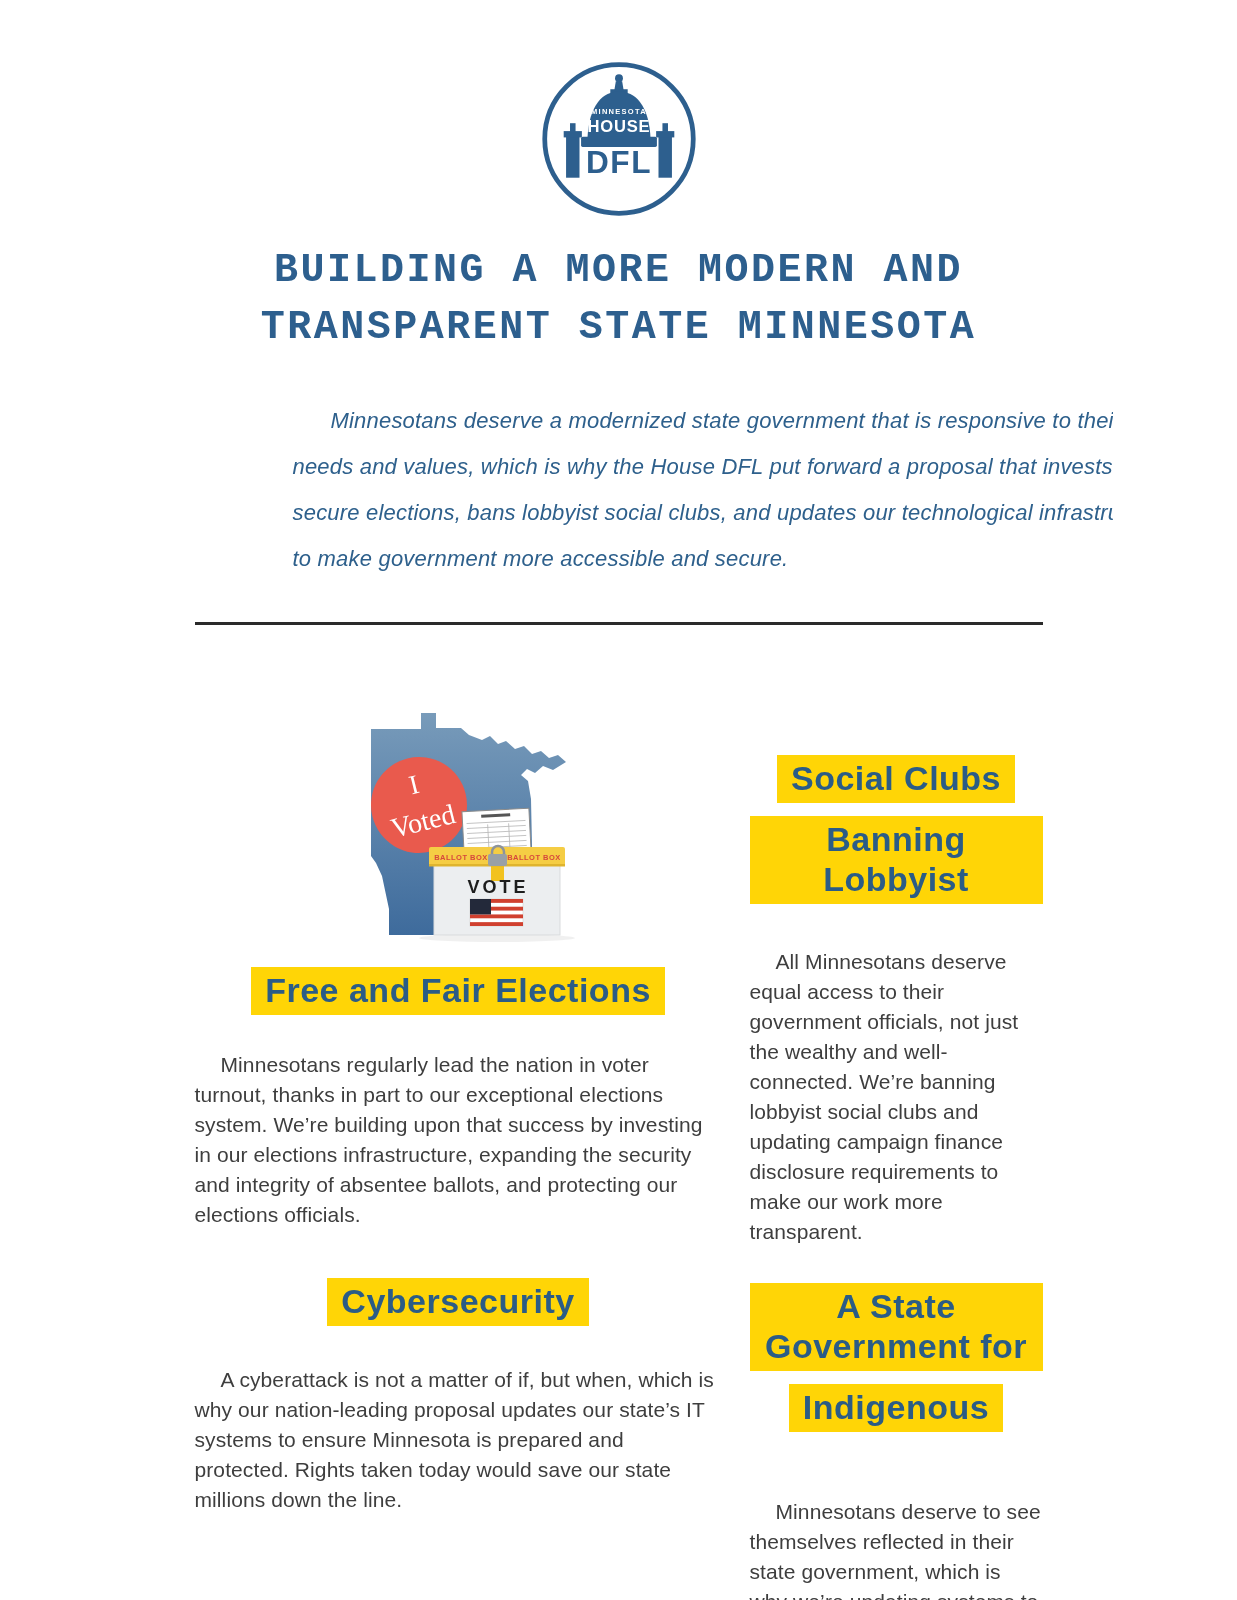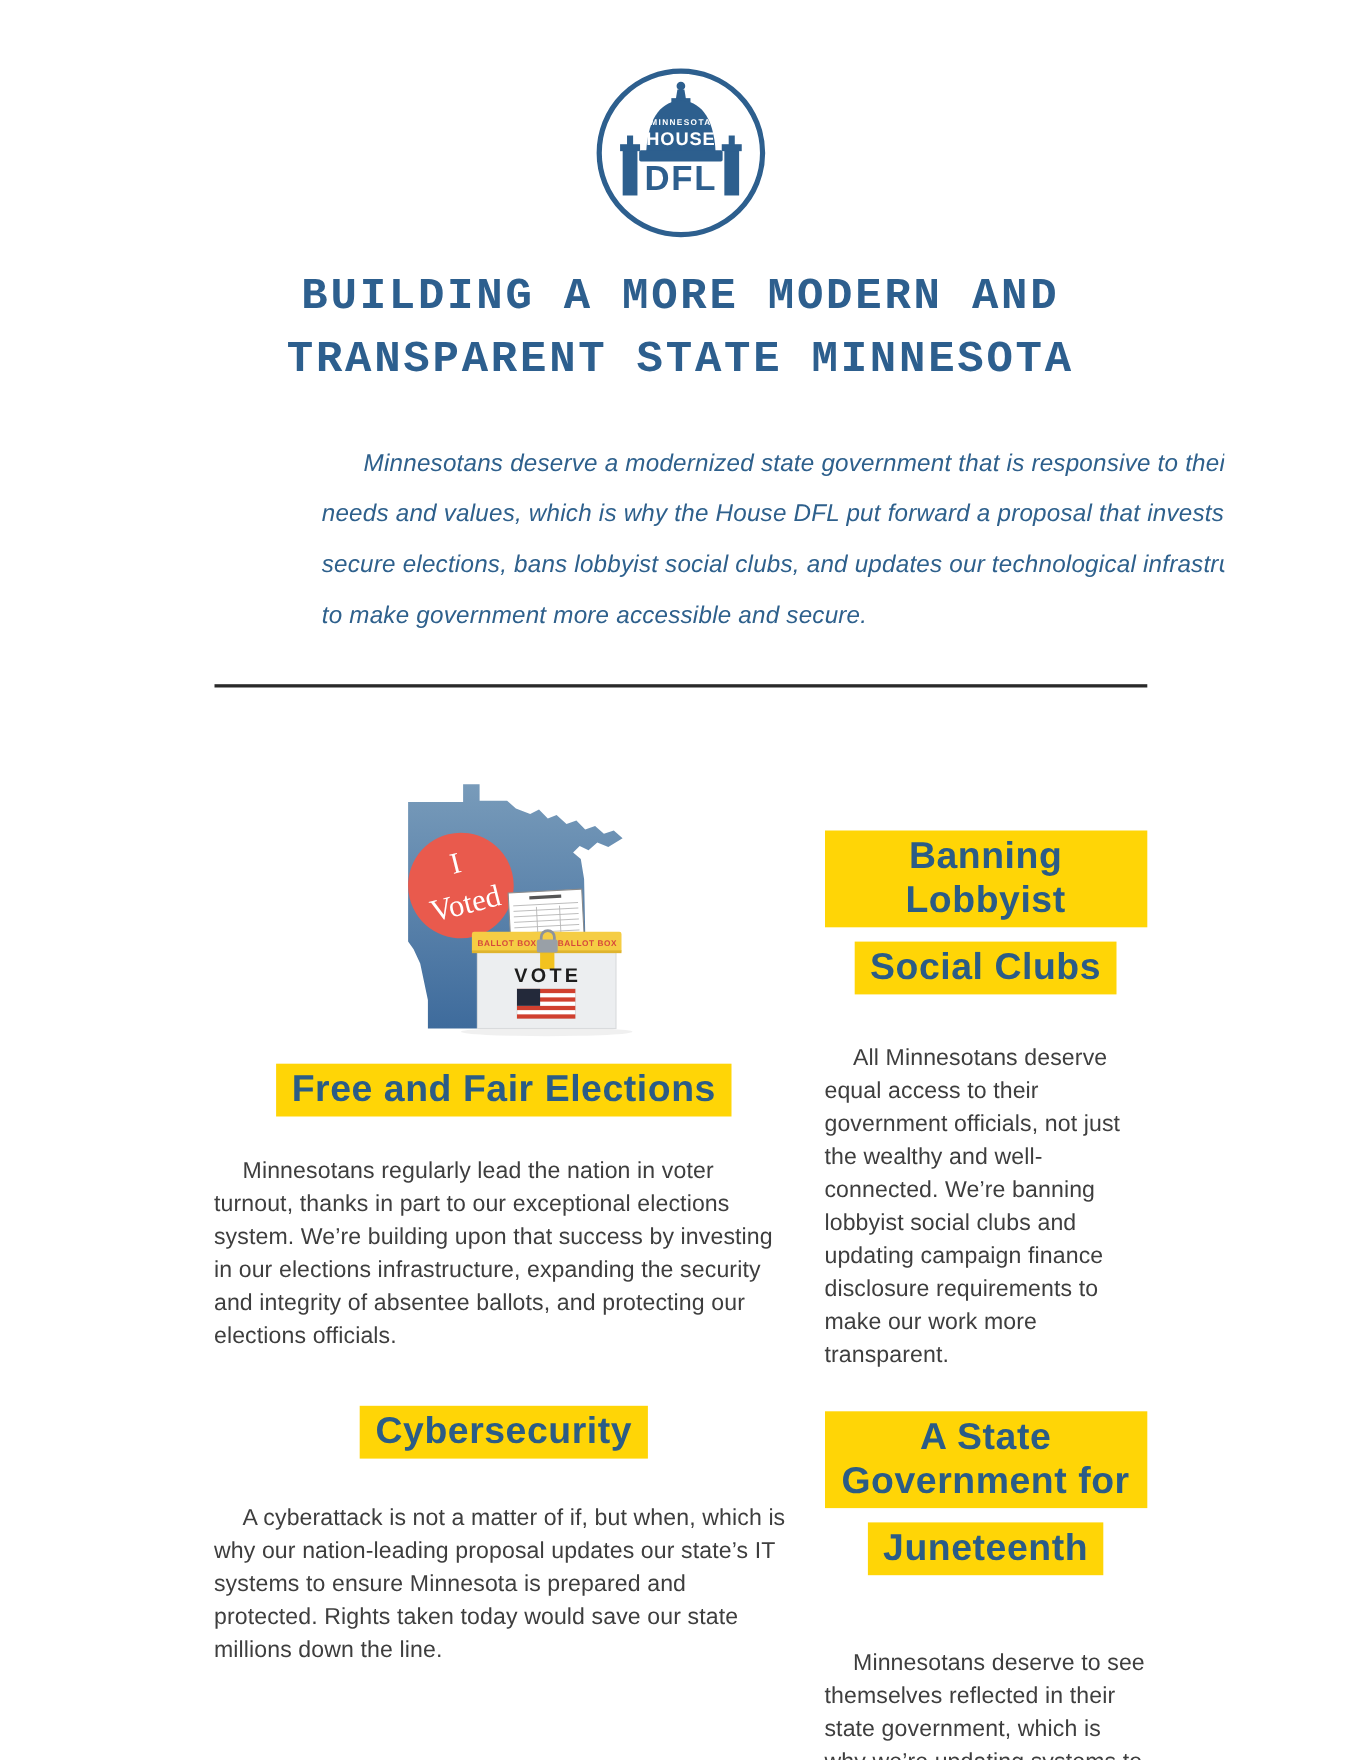--- a/index.html
+++ b/index.html
@@ -196,34 +196,34 @@
         <span class="hl">Cybersecurity</span>
       </div>
       <p class="body-text cybersecurity-body">A cyberattack is not a matter of if, but when, which is why our nation-leading proposal updates our state’s IT systems to ensure Minnesota is prepared and protected. Rights taken today would save our state millions down the line.</p>
 
     </div>
 
     <div class="col-right">
 
       <div class="two-line lobbyist-heading">
         <div class="heading-line">
+          <span class="hl">Social Clubs</span>
+        </div>
+        <div class="heading-line">
           <span class="hl">Banning Lobbyist</span>
         </div>
-        <div class="heading-line">
-          <span class="hl">Social Clubs</span>
-        </div>
       </div>
       <p class="body-text lobbyist-body">All Minnesotans deserve equal access to their government officials, not just the wealthy and well-connected. We’re banning lobbyist social clubs and updating campaign finance disclosure requirements to make our work more transparent.</p>
 
       <div class="two-line stategov-heading">
         <div class="heading-line">
           <span class="hl">A State Government for</span>
         </div>
         <div class="heading-line">
-          <span class="hl">Juneteenth</span>
+          <span class="hl">Indigenous</span>
         </div>
       </div>
       <p class="body-text stategov-body">Minnesotans deserve to see themselves reflected in their state government, which is why we’re updating systems to take down language barriers, revising statutes to be in line with the Equal Rights Amendment, establishing Indigenous Peoples’ Day and Juneteenth as state holidays, and proposing a process for a redesign of the state’s flag and seal.</p>
 
     </div>
   </div>
 
 </div>
 
 </body></html>

